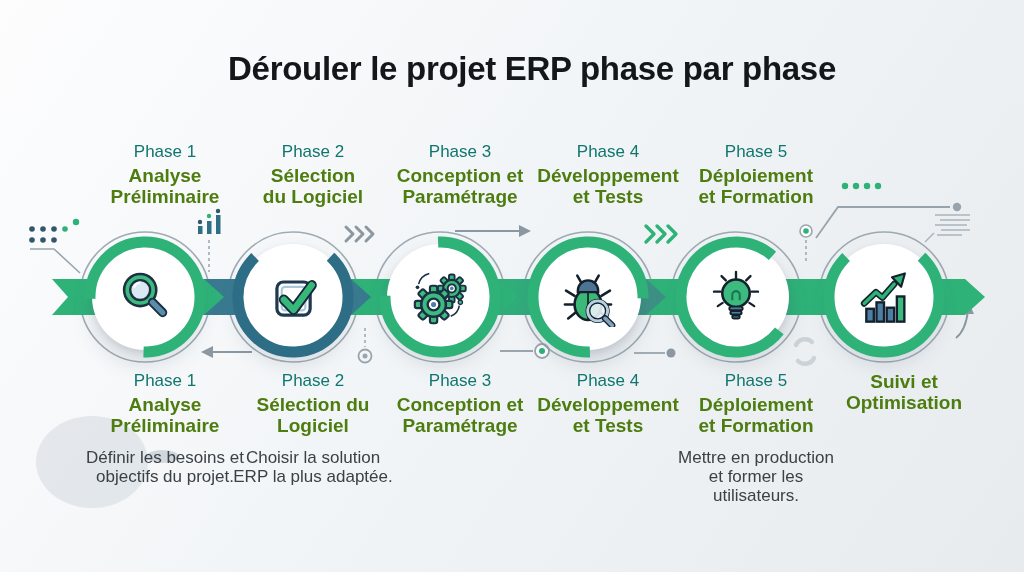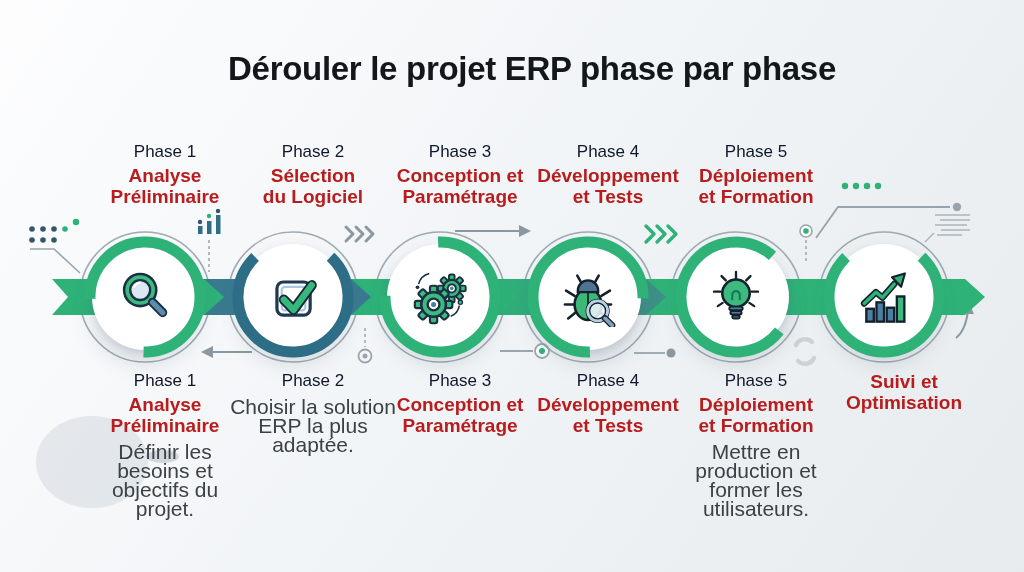--- a/index.html
+++ b/index.html
@@ -8,23 +8,23 @@
     font-family:"Liberation Sans","DejaVu Sans",sans-serif;
     background:linear-gradient(125deg,#fdfdfe 0%,#f2f5f7 45%,#e7ebee 100%);
   }
   .abs{position:absolute;padding-left:20px;}
   #main-title{
     left:0;top:50px;width:1024px;text-align:center;
     font-size:33px;font-weight:bold;color:#14171a;letter-spacing:-.3px;
   }
   .top-label{top:142px;width:160px;text-align:center;z-index:6;}
   .bottom-label{top:371px;width:168px;text-align:center;z-index:6;}
-  .pnum{font-size:17px;color:#0f172a;margin-bottom:3px;}
-  .pname{font-size:19px;line-height:21px;font-weight:bold;color:#b91c1c;white-space:pre-line;}
-  .pdesc{font-size:21px;line-height:19px;color:#3a4147;margin-top:6px;}
+  .pnum{font-size:17px;color:#0f766e;margin-bottom:3px;}
+  .pname{font-size:19px;line-height:21px;font-weight:bold;color:#4d7c0f;white-space:pre-line;}
+  .pdesc{font-size:17px;line-height:19px;color:#3a4147;margin-top:12px;}
   .node{position:absolute;top:222px;width:150px;height:150px;}
   .ring{position:absolute;inset:0;z-index:1;}
   #band-svg{position:absolute;left:0;top:0;z-index:2;pointer-events:none;}
   .disc{position:absolute;left:22px;top:22px;width:106px;height:106px;border-radius:50%;
     background:#fff;z-index:3;
     box-shadow:0 12px 22px rgba(70,90,110,.20),0 3px 6px rgba(70,90,110,.12);}
   .arc{position:absolute;inset:0;z-index:4;}
   .icon{position:absolute;left:45px;top:45px;width:60px;height:60px;z-index:5;}
   #decor-svg{position:absolute;left:0;top:0;z-index:1;pointer-events:none;}
   .faint-circle{border-radius:50%;z-index:0;}
@@ -335,20 +335,22 @@
 </div>
 
 <div class="abs bottom-label" style="left:61px;">
   <div class="pnum">Phase 1</div>
   <div class="pname">Analyse
 Préliminaire</div>
   <div class="pdesc">Définir les besoins et objectifs du projet.</div>
 </div>
 <div class="abs bottom-label" style="left:209px;">
   <div class="pnum">Phase 2</div>
+  <div class="pname">Sélection du
+Logiciel</div>
   <div class="pdesc">Choisir la solution ERP la plus adaptée.</div>
 </div>
 <div class="abs bottom-label" style="left:356px;">
   <div class="pnum">Phase 3</div>
   <div class="pname">Conception et
 Paramétrage</div>
 </div>
 <div class="abs bottom-label" style="left:504px;">
   <div class="pnum">Phase 4</div>
   <div class="pname">Développement

